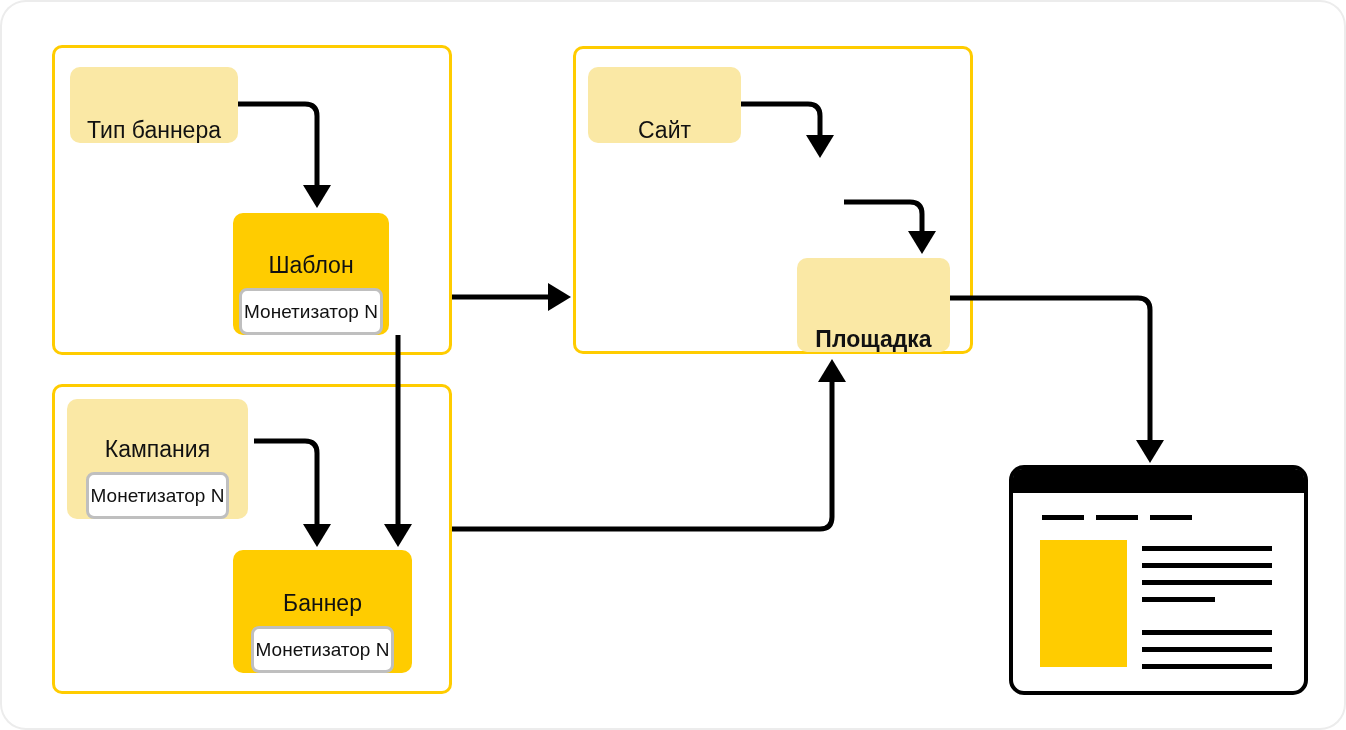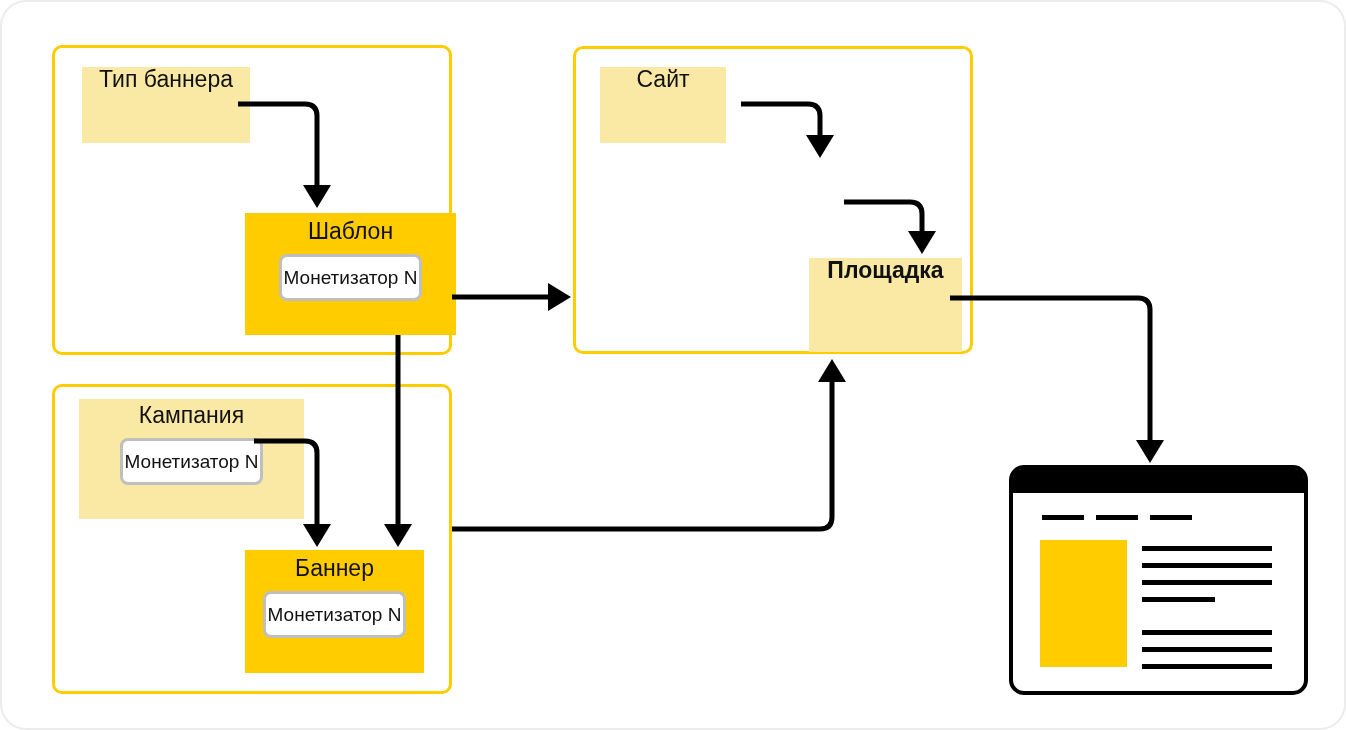--- a/index.html
+++ b/index.html
@@ -25,38 +25,37 @@
     border-radius:10px;
     background:#ffffff;
     box-sizing:border-box;
   }
   #g-template{left:52px;top:45px;width:400px;height:310px;}
   #g-campaign{left:52px;top:384px;width:400px;height:310px;}
   #g-site{left:573px;top:46px;width:400px;height:308px;}
 
   .node{
     position:absolute;
-    border-radius:0;
+    border-radius:10px;
     display:flex;flex-direction:column;
-    align-items:center;justify-content:flex-start;
+    align-items:center;justify-content:flex-end;
     gap:10px;
     font-size:23px;
     line-height:1.1;
     box-sizing:border-box;
     text-align:center;
-    margin-left:12px;
   }
   .node.light{background:var(--light);}
   .node.accent{background:var(--accent);}
 
   #n-banner-type{left:70px;top:67px;width:168px;height:76px;}
-  #n-template{left:233px;top:213px;width:211px;height:122px;padding-top:6px;}
-  #n-campaign{left:67px;top:399px;width:225px;height:120px;padding-top:4px;}
+  #n-template{left:233px;top:213px;width:156px;height:122px;padding-top:6px;}
+  #n-campaign{left:67px;top:399px;width:181px;height:120px;padding-top:4px;}
   #n-banner{left:233px;top:550px;width:179px;height:123px;padding-top:6px;}
-  #n-site{left:588px;top:67px;width:126px;height:76px;}
+  #n-site{left:588px;top:67px;width:153px;height:76px;}
   #n-section{left:691px;top:162px;width:153px;height:78px;}
   #n-placement{left:797px;top:258px;width:153px;height:94px;font-weight:bold;}
 
   .chip{
     background:#ffffff;
     border:3px solid var(--chip-border);
     border-radius:8px;
     font-size:19px;
     line-height:1;
     padding:11px 2px;

